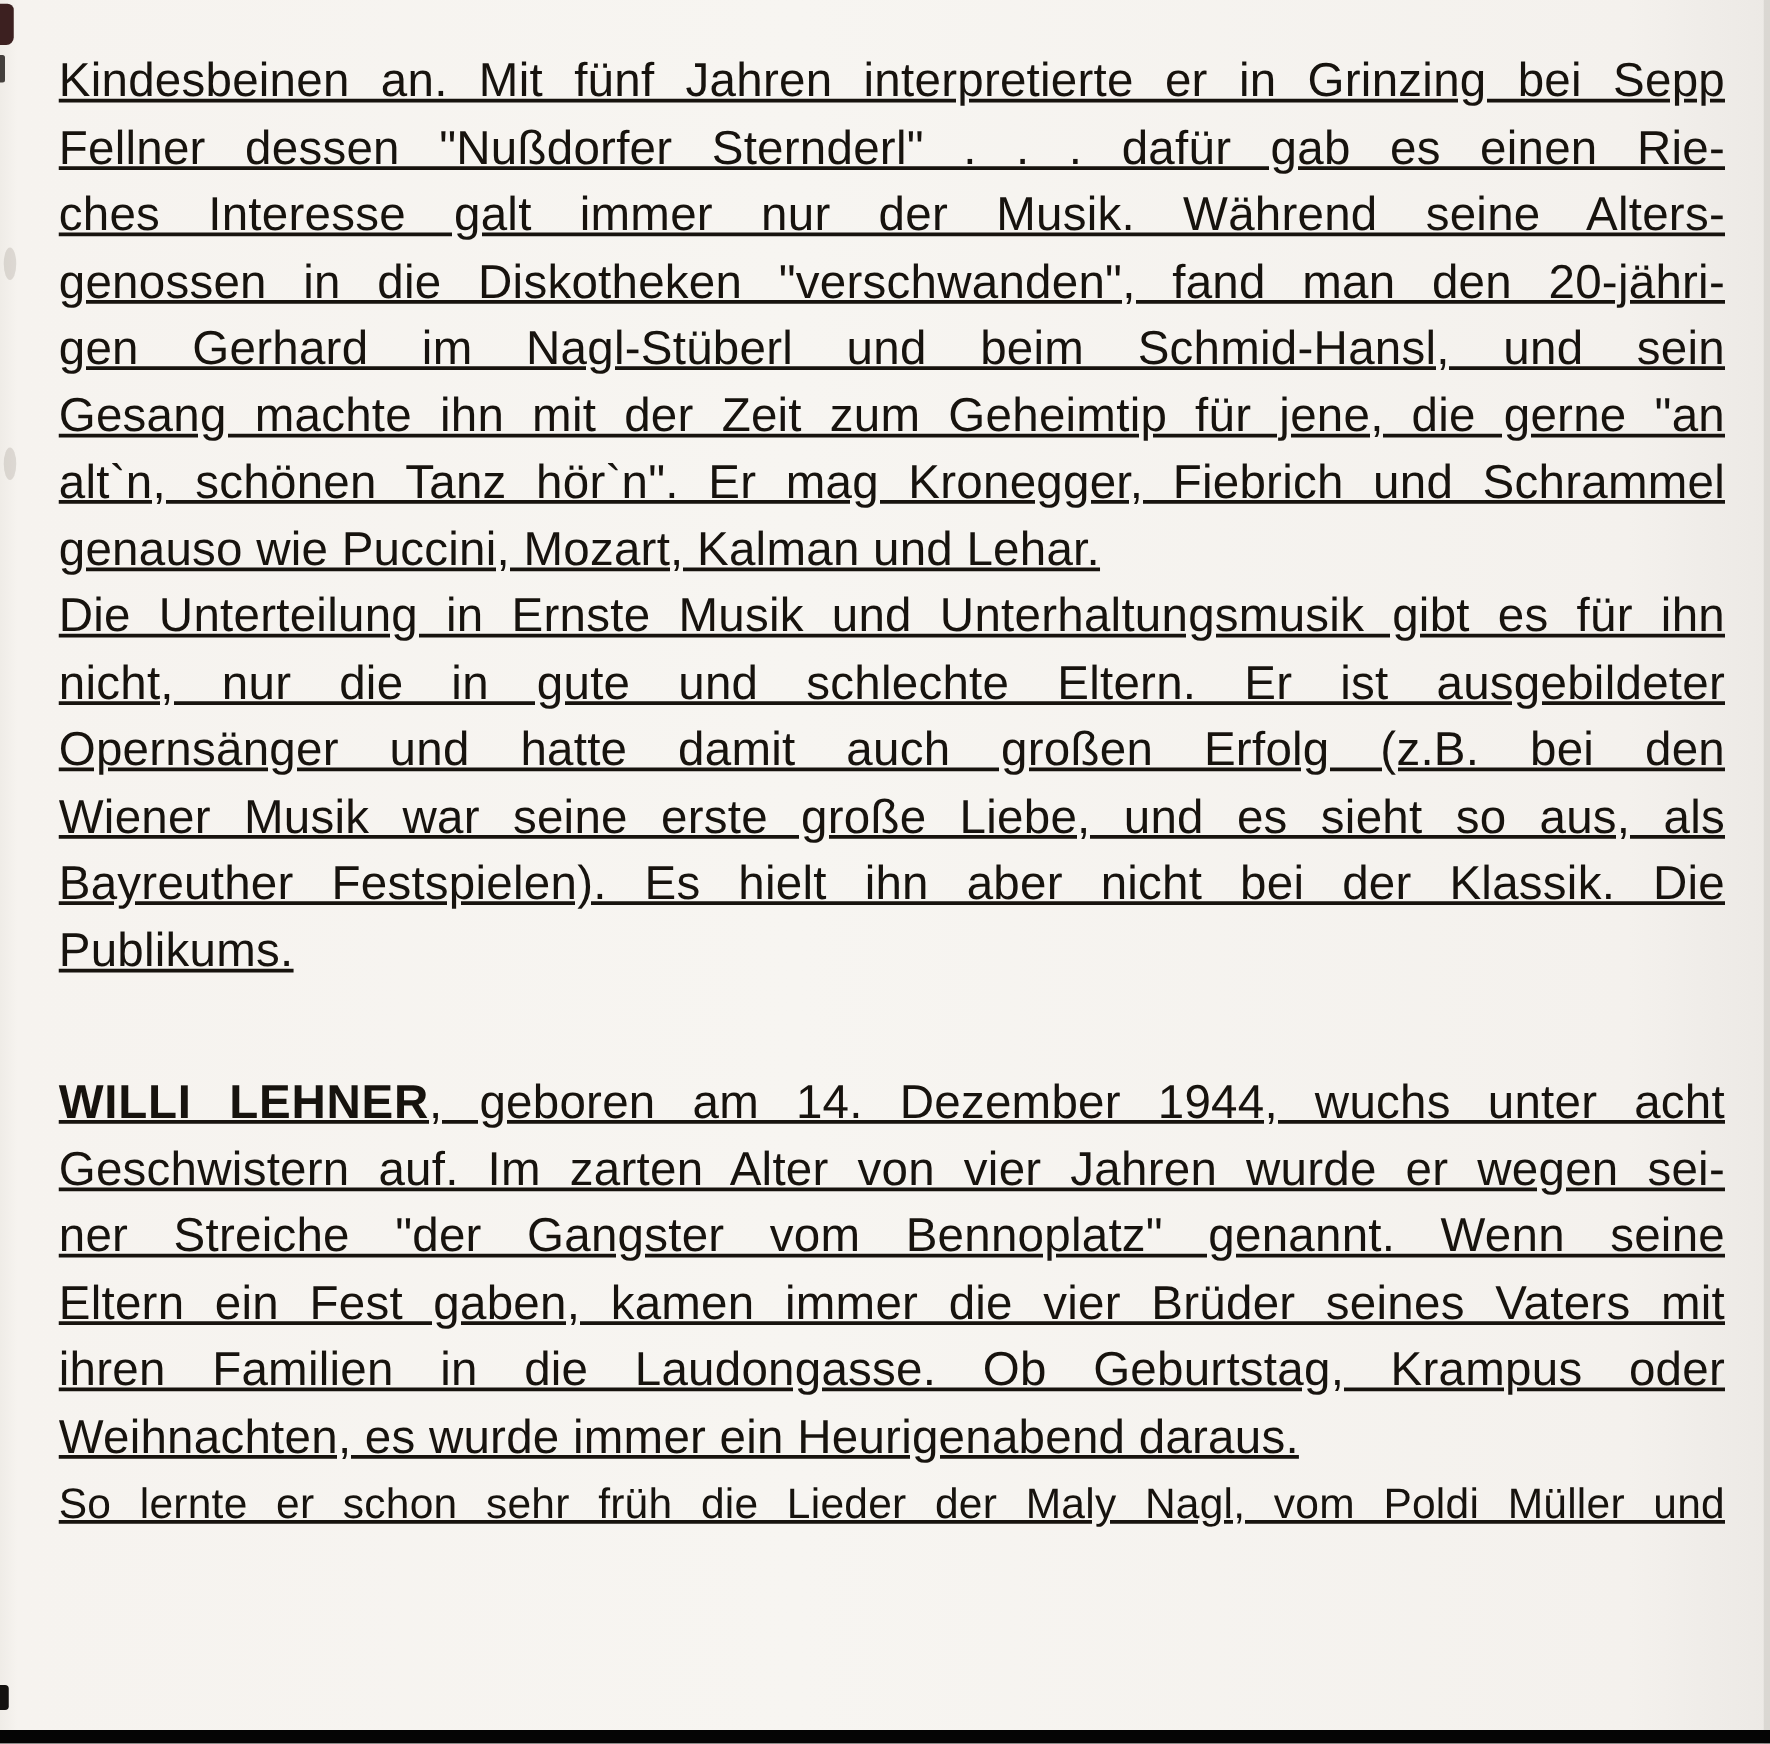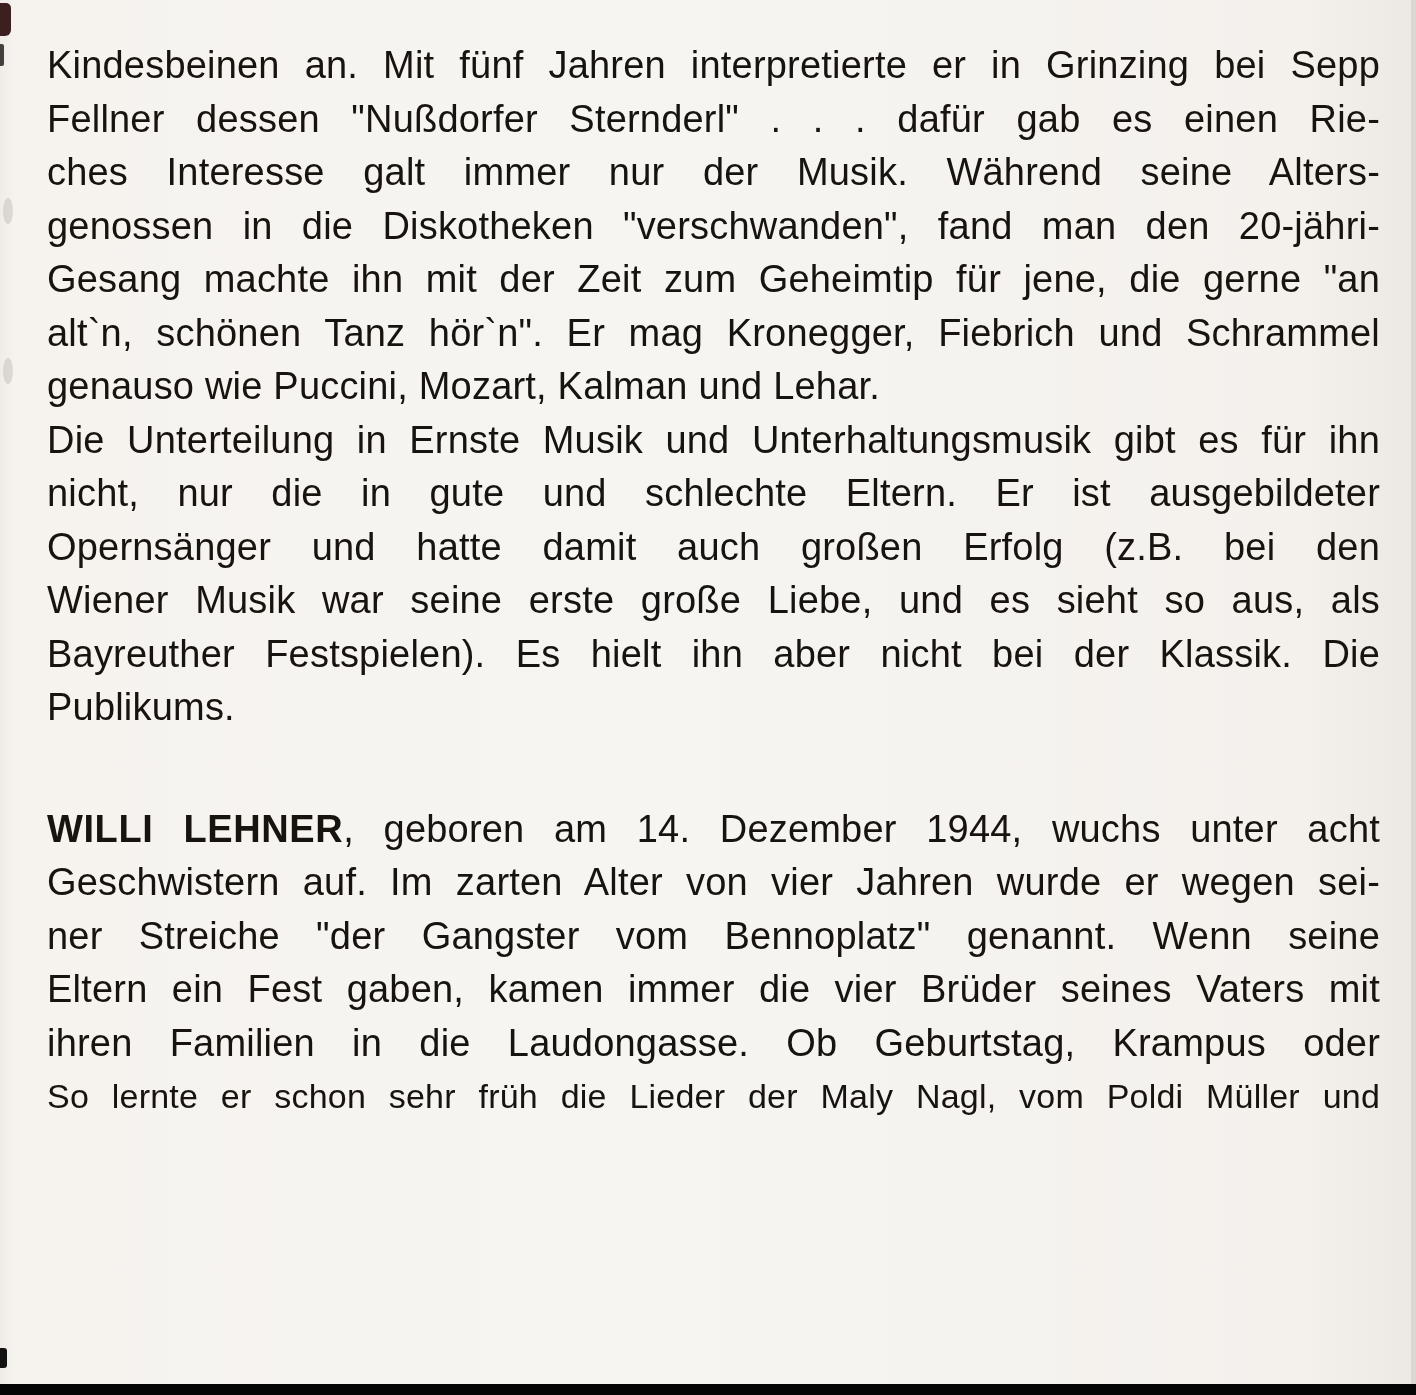--- a/index.html
+++ b/index.html
@@ -22,20 +22,21 @@
     position: absolute;
     left: 47px;
     top: 39px;
     width: 1333px;
   }
   .line {
     font-size: 38px;
     line-height: 53.5px;
     letter-spacing: 0.2px;
     white-space: normal;
+    text-decoration: underline;
   }
   .line.justified {
     text-align: justify;
     text-align-last: justify;
     text-justify: inter-word;
   }
   .line.small {
     font-size: 34px;
   }
   .line.gap-before {
@@ -103,34 +104,36 @@
 </head>
 <body>
 
 <div class="page">
   <div class="text-block">
 
   <div class="line justified">Kindesbeinen an. Mit fünf Jahren interpretierte er in Grinzing bei Sepp</div>
       <div class="line justified">Fellner dessen "Nußdorfer Sternderl" . . . dafür gab es einen Rie-</div>
       <div class="line justified">ches Interesse galt immer nur der Musik. Während seine Alters-</div>
       <div class="line justified">genossen in die Diskotheken "verschwanden", fand man den 20-jähri-</div>
+      <div class="line justified">gen Gerhard im Nagl-Stüberl und beim Schmid-Hansl, und sein</div>
       <div class="line justified">Gesang machte ihn mit der Zeit zum Geheimtip für jene, die gerne "an</div>
       <div class="line justified">alt`n, schönen Tanz hör`n". Er mag Kronegger, Fiebrich und Schrammel</div>
       <div class="line">genauso wie Puccini, Mozart, Kalman und Lehar.</div>
       <div class="line justified">Die Unterteilung in Ernste Musik und Unterhaltungsmusik gibt es für ihn</div>
       <div class="line justified">nicht, nur die in gute und schlechte Eltern. Er ist ausgebildeter</div>
       <div class="line justified">Opernsänger und hatte damit auch großen Erfolg (z.B. bei den</div>
       <div class="line justified">Wiener Musik war seine erste große Liebe, und es sieht so aus, als</div>
       <div class="line justified">Bayreuther Festspielen). Es hielt ihn aber nicht bei der Klassik. Die</div>
       <div class="line">Publikums.</div>
       <div class="line justified gap-before"><b>WILLI LEHNER</b><span>, geboren am 14. Dezember 1944, wuchs unter acht</span></div>
       <div class="line justified">Geschwistern auf. Im zarten Alter von vier Jahren wurde er wegen sei-</div>
       <div class="line justified">ner Streiche "der Gangster vom Bennoplatz" genannt. Wenn seine</div>
       <div class="line justified">Eltern ein Fest gaben, kamen immer die vier Brüder seines Vaters mit</div>
       <div class="line justified">ihren Familien in die Laudongasse. Ob Geburtstag, Krampus oder</div>
+      <div class="line">Weihnachten, es wurde immer ein Heurigenabend daraus.</div>
       <div class="line justified small">So lernte er schon sehr früh die Lieder der Maly Nagl, vom Poldi Müller und</div>
     </div>
 
   <div class="corner-mark"></div>
   <div class="edge-dash-top"></div>
   <div class="edge-smudge-1"></div>
   <div class="edge-smudge-2"></div>
   <div class="edge-dash-bottom"></div>
   <div class="right-edge-shade"></div>
   <div class="bottom-bar"></div>

